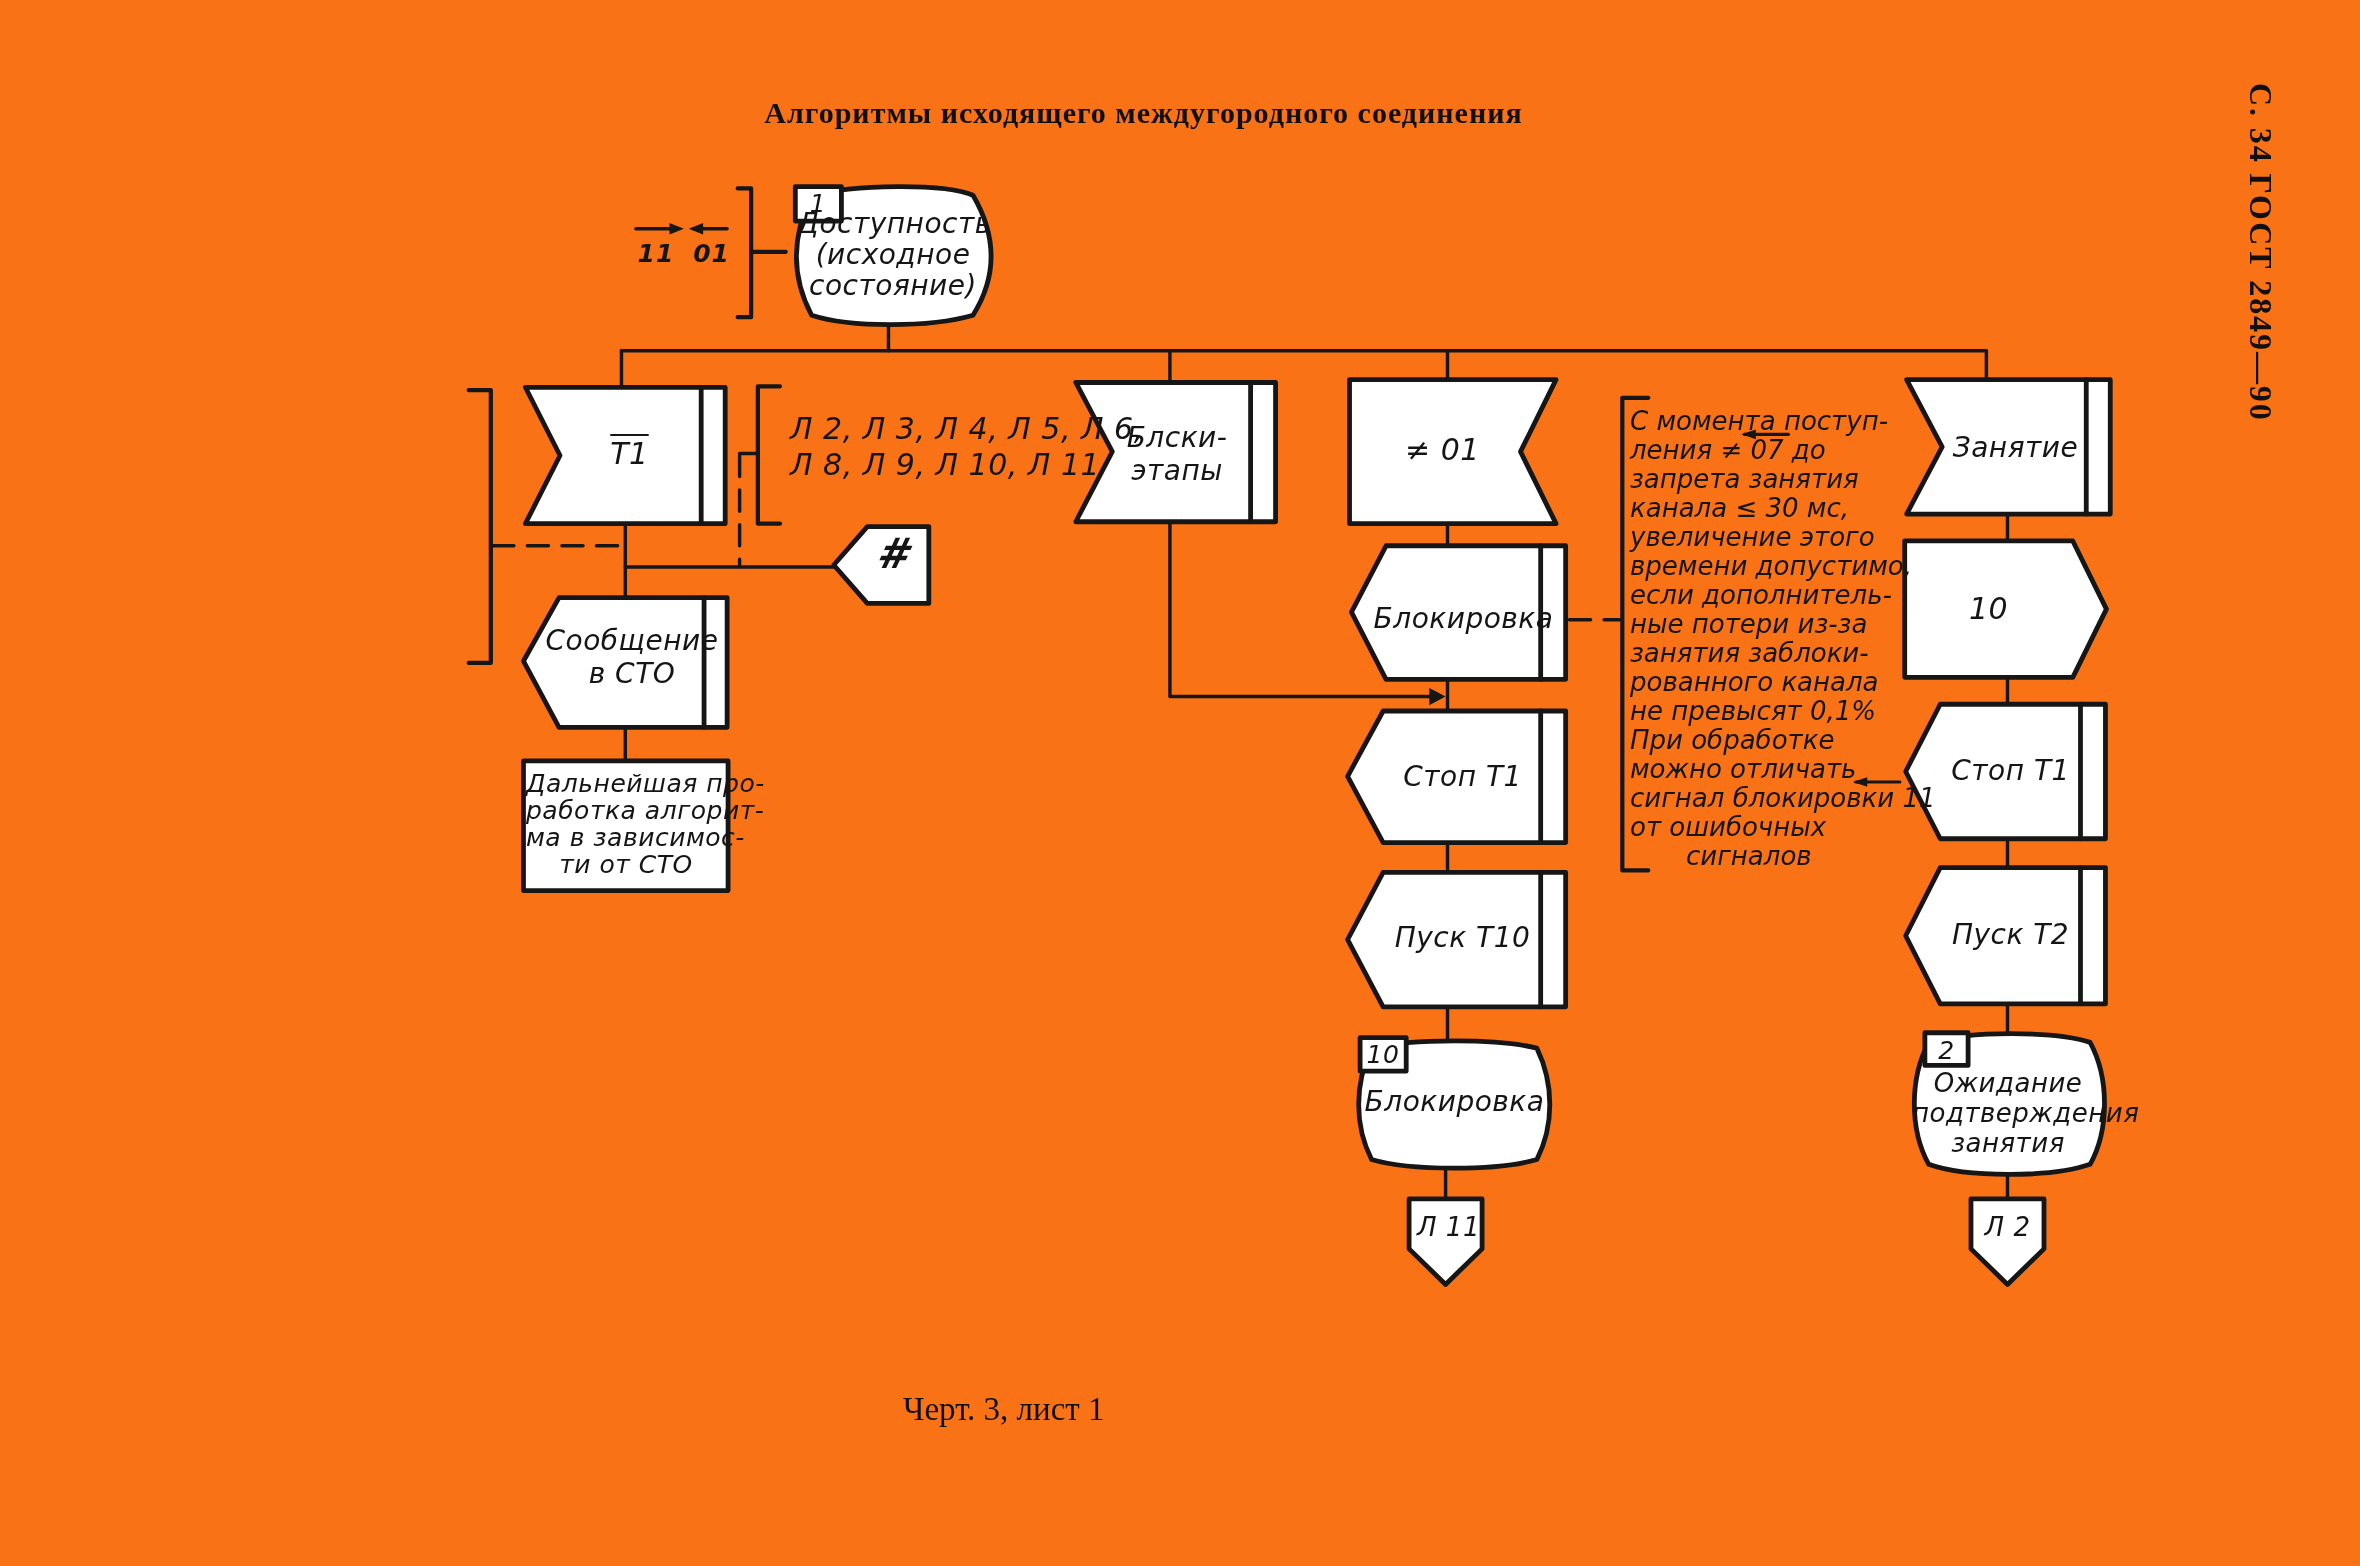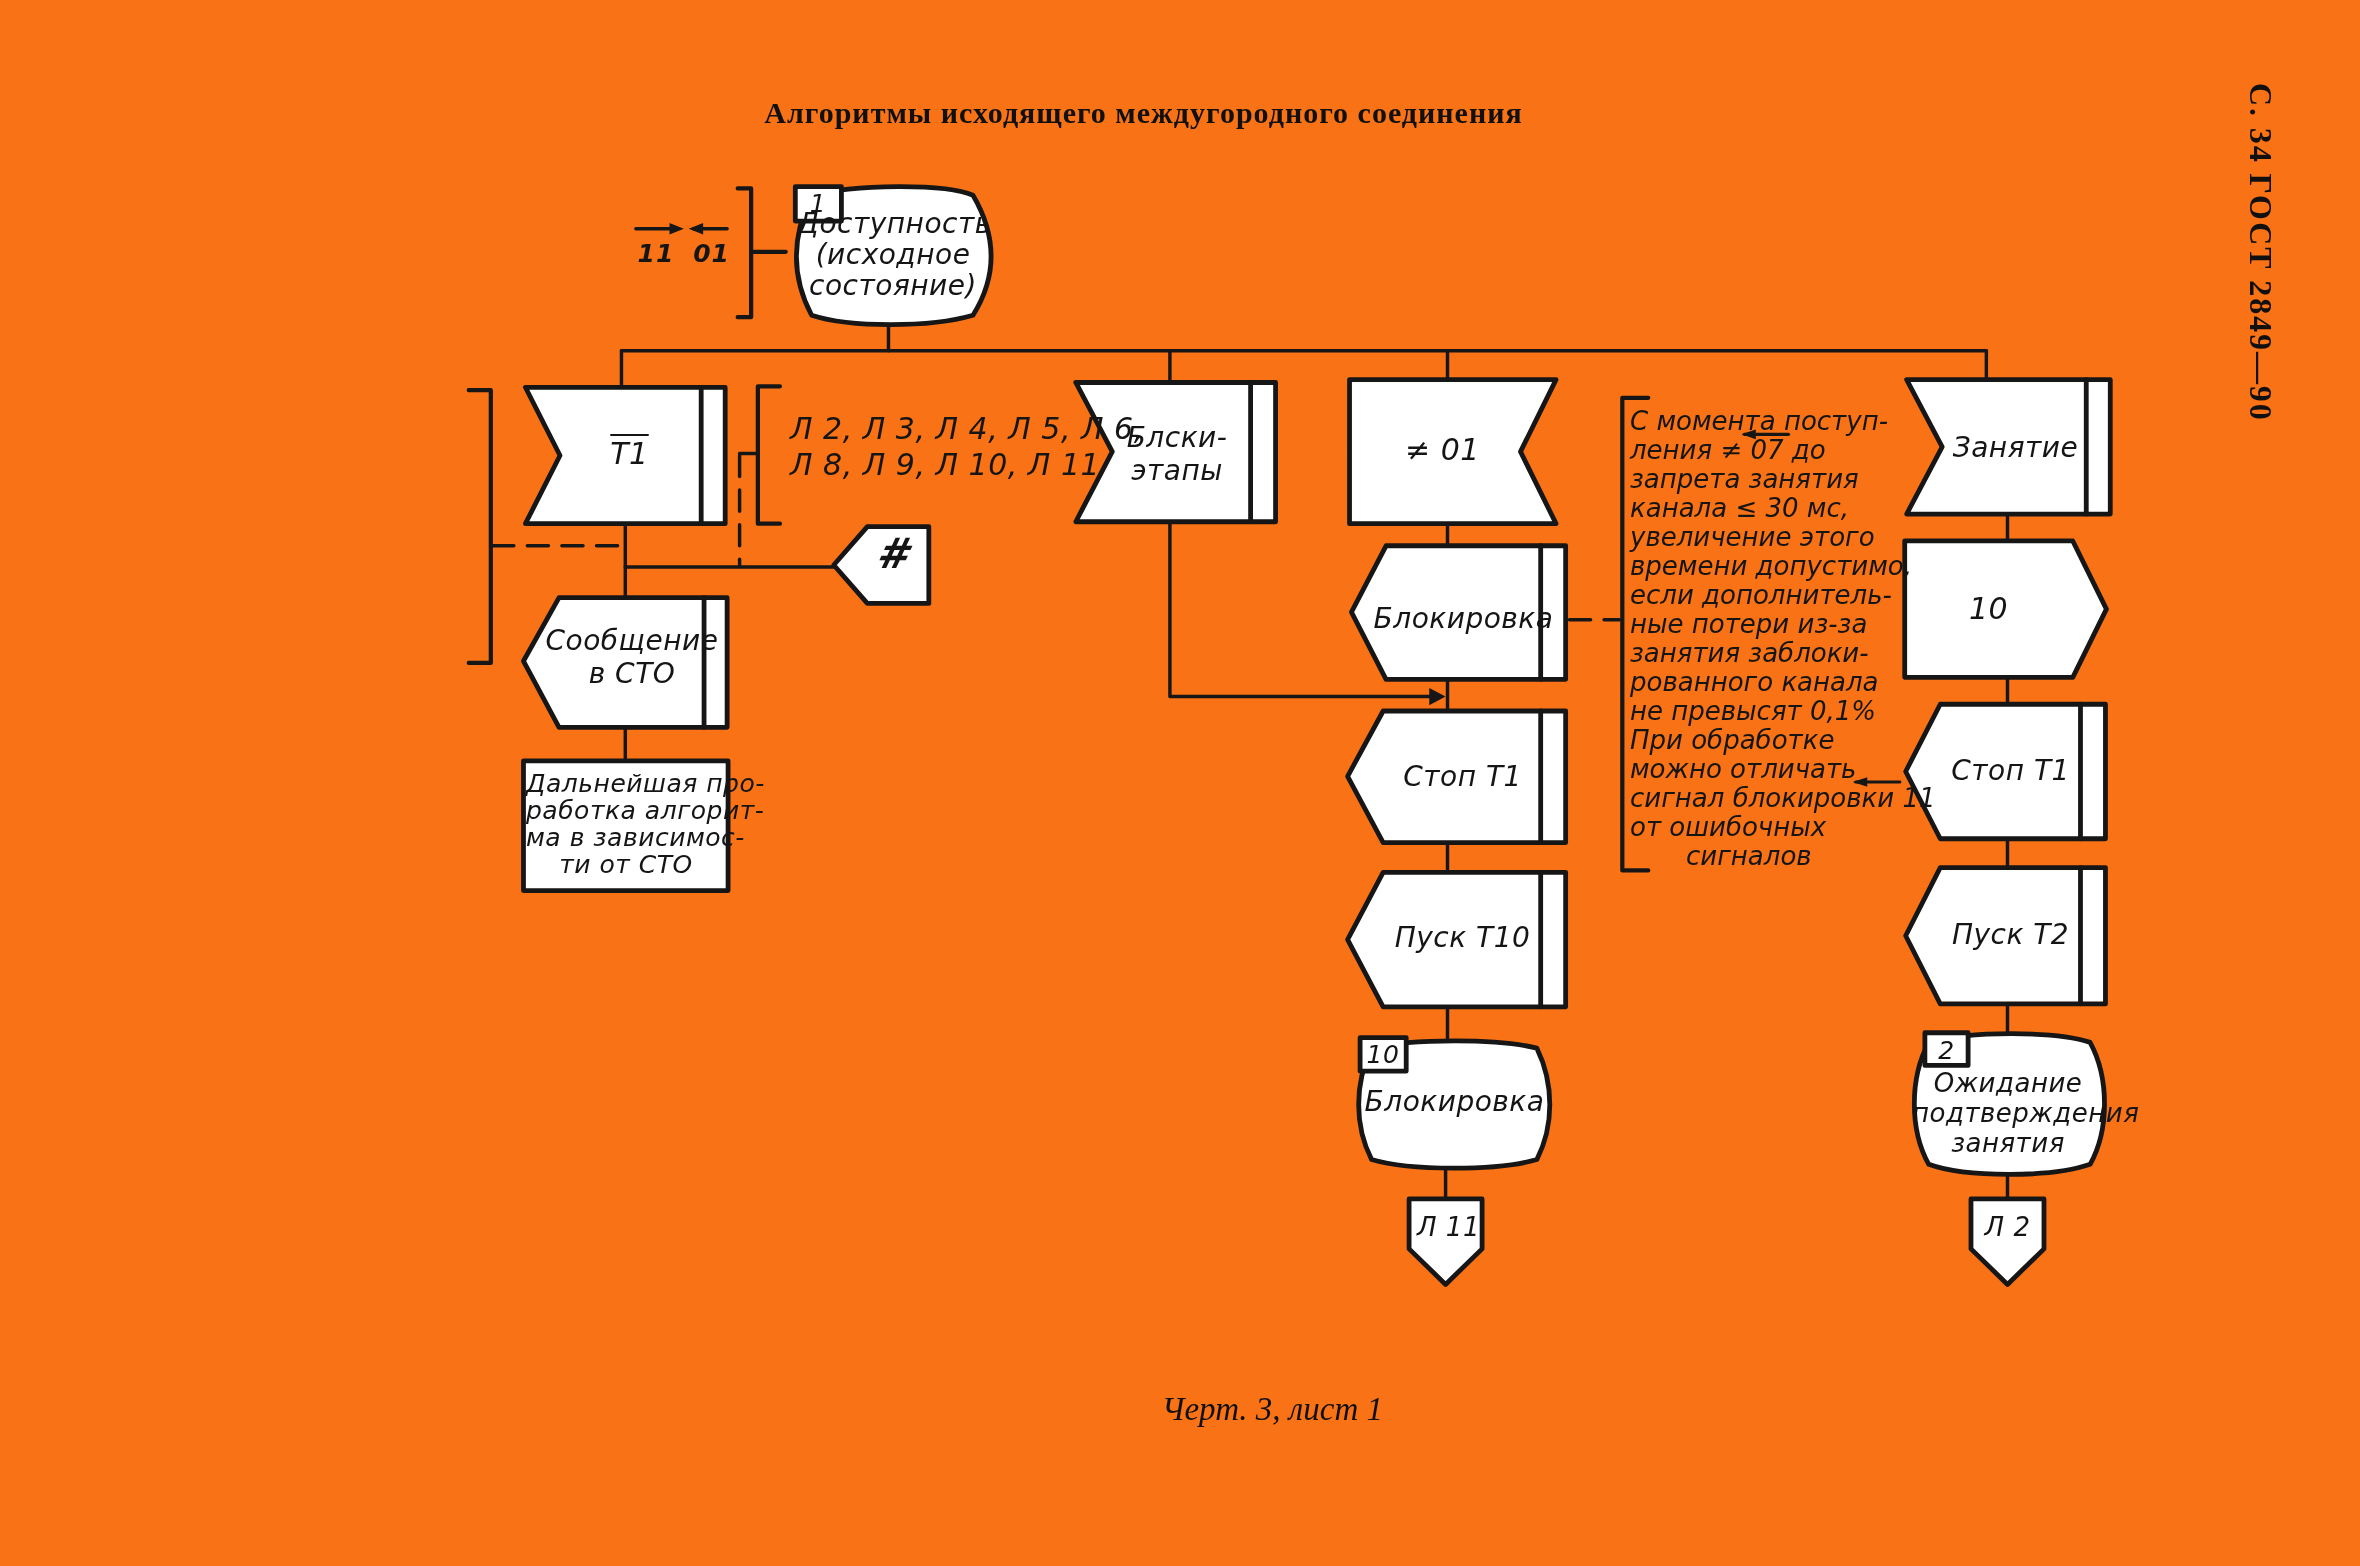--- a/index.html
+++ b/index.html
@@ -14,21 +14,21 @@
   .note .ln{font-size:26px;line-height:29px;height:29px;}
   .note.rn .ln{font-size:26px;line-height:29px;height:29px;}
   .ln.indent{padding-left:56px;}
   .serif{font-family:"Liberation Serif","DejaVu Serif",serif;color:#101010;}
   .title{position:absolute;left:663px;top:96px;width:961px;text-align:center;
          font-weight:bold;font-size:30px;letter-spacing:1px;}
   .vheader{position:absolute;left:2279px;top:83px;transform:rotate(90deg);transform-origin:0 0;
            font-weight:bold;font-size:32px;letter-spacing:1.9px;white-space:nowrap;}
   .legend{position:absolute;left:634px;top:1337px;width:1076px;font-size:32px;white-space:nowrap;}
   .legend .it{font-style:italic;}
-  .caption{position:absolute;left:903px;top:1391px;width:480px;text-align:right;font-size:33px;font-style:italic;}
+  .caption{position:absolute;left:903px;top:1391px;width:480px;text-align:left;font-size:33px;}
   .ovl{text-decoration:overline;text-decoration-thickness:2.4px;}
   .idx{font-size:25px;line-height:33px;}
   .sig{font-size:25px;font-weight:bold;letter-spacing:1px;}
   .hash{font-size:42px;font-weight:bold;transform:skewX(-12deg);}
 </style>
 </head>
 <body>
 
 <div class="page">
 

